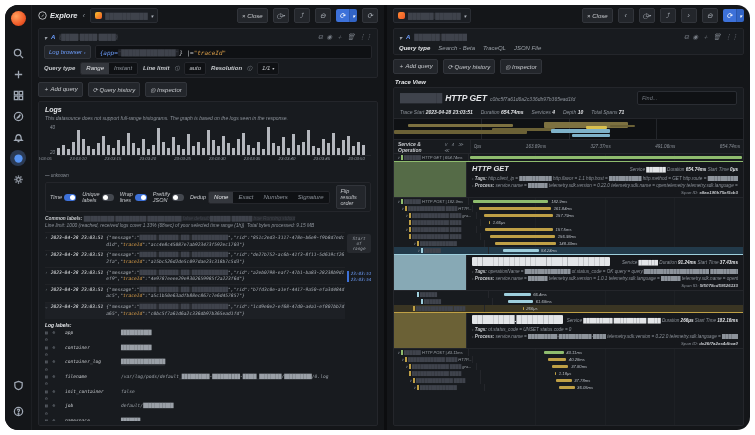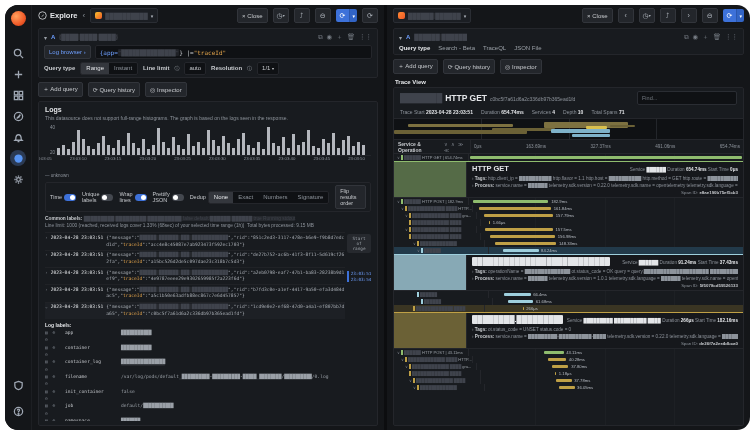--- a/index.html
+++ b/index.html
@@ -10,21 +10,21 @@
   .sidebar{width:26px;background:#141619;border-right:1px solid #1d1f23;display:flex;
     flex-direction:column;align-items:center;padding-top:6px;flex:none;position:relative;}
   .sblogo{width:15px;height:15px;border-radius:50%;background:radial-gradient(circle at 35% 35%,#ffa15e,#f05a28 60%,#b33411);margin-bottom:14px;}
   .sbicon{width:16px;height:16px;margin:5px 0;display:flex;align-items:center;justify-content:center;color:#9fa7b3;position:relative;}
   .sbicon svg{width:11px;height:11px;stroke:#9fa7b3;fill:none;stroke-width:1.4;}
   .sbicon.active:before{content:"";position:absolute;left:-7px;top:1px;width:2px;height:13px;background:#f05a28;border-radius:1px;}
   .sbicon.avatar{background:#2b3a53;border-radius:50%;}
   .sbicon.avatar svg{stroke:#6e9fff;}
   .sb-bottom{position:absolute;bottom:6px;display:flex;flex-direction:column;align-items:center;}
   
-  .pane{display:flex;flex-direction:column;min-width:0;}
+  .pane{display:flex;flex-direction:column;min-width:0;font-style:italic;}
   .pane.left{width:352px;flex:none;border-right:3px solid #0c0d0f;}
   .pane.right{flex:1;}
   .phead{height:21px;display:flex;align-items:center;padding:0 6px;gap:5px;flex:none;}
   .phtitle{font-size:7.5px;font-weight:bold;color:#e3e5e8;display:flex;align-items:center;gap:3px;}
   .dspick{display:flex;align-items:center;gap:3px;background:#1b1e23;border:1px solid #2a2d33;
     border-radius:2px;height:13px;padding:0 4px;font-size:6px;color:#aeb4bc;}
   .dslogo{width:7px;height:7px;border-radius:2px;background:linear-gradient(135deg,#f8c02c,#f05a28);}
   .phspacer{flex:1;}
   .phbtn{display:flex;align-items:center;gap:2px;background:#23262b;border:1px solid #32353b;border-radius:2px;
     height:13px;padding:0 4px;font-size:6px;color:#c7cace;}

